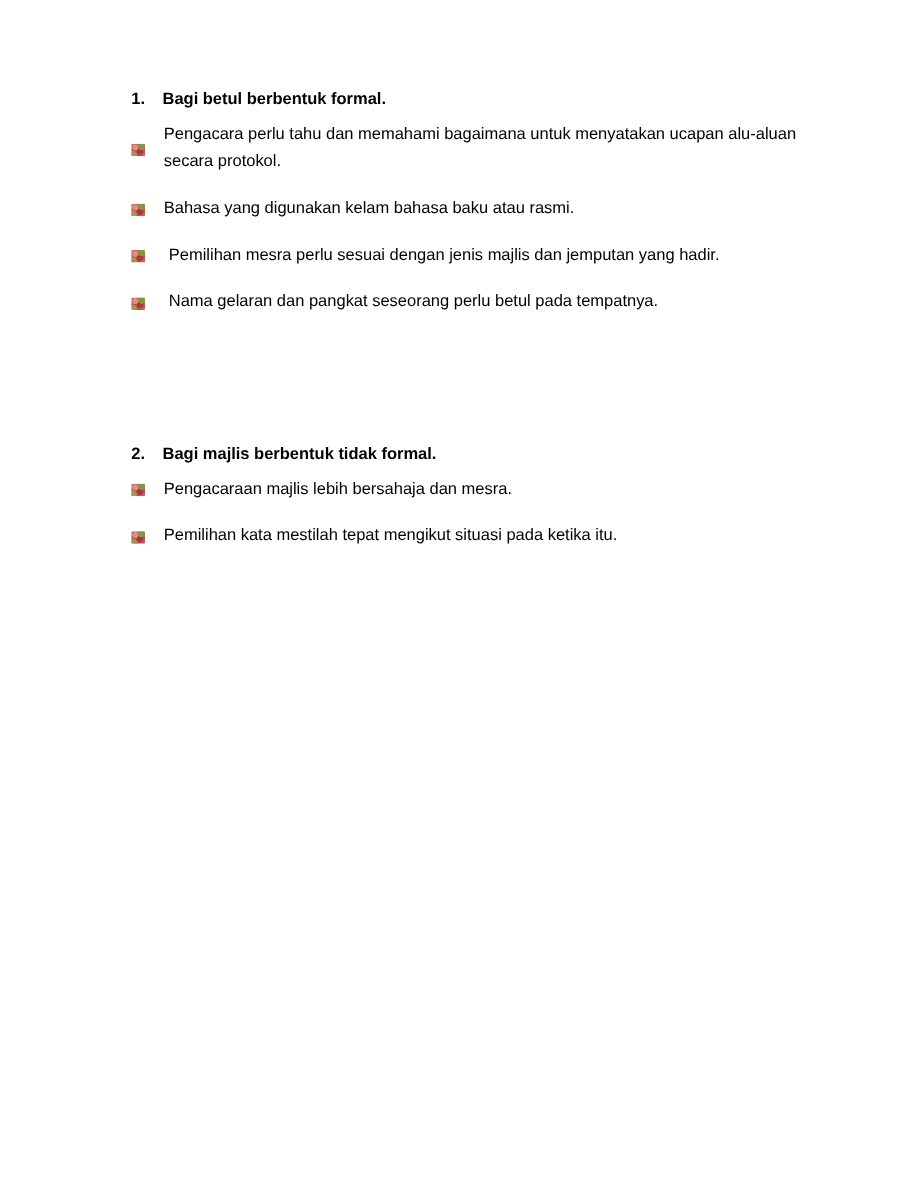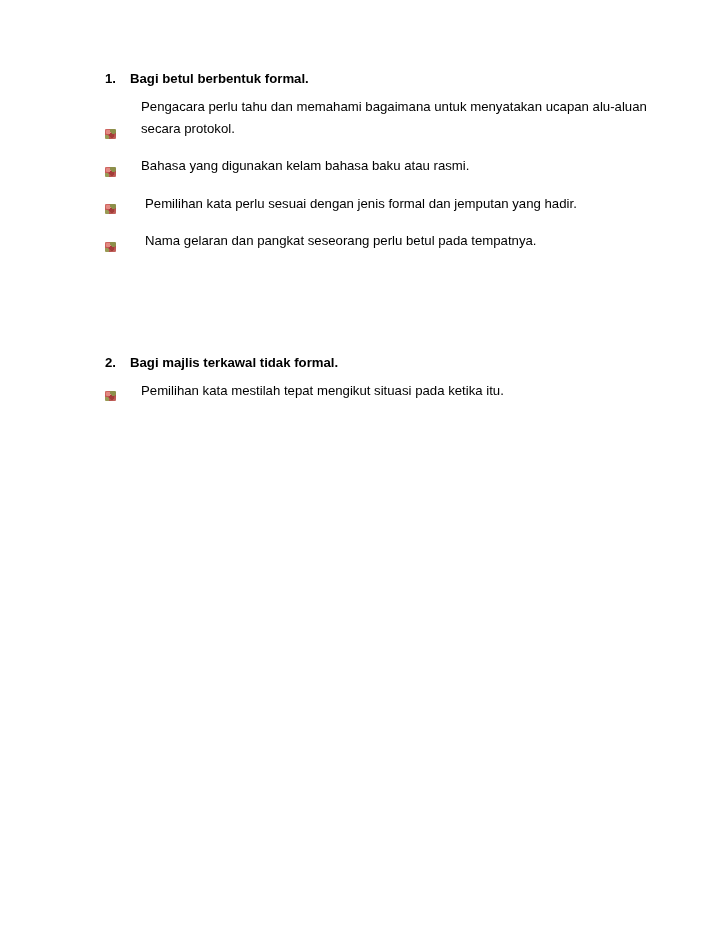--- a/index.html
+++ b/index.html
@@ -41,23 +41,22 @@
     flex: 0 0 25px;
     font-weight: bold;
   }
   .num-text {
     flex: 1 1 auto;
   }
 
   
   .bullet-item {
     display: flex;
-    align-items: flex-end;
+    align-items: center;
     margin: 0 0 16px 0;
-    gap: 10px;
   }
   .bullet-marker {
     flex: 0 0 26px;
     width: 26px;
     padding-top: 4px;
   }
   .bullet-glyph {
     display: block;
     width: 11px;
     height: 10px;
@@ -107,39 +106,45 @@
         <span class="bullet-marker">
           <span class="bullet-glyph"></span>
         </span>
         <span class="bullet-text">Bahasa yang digunakan kelam bahasa baku atau rasmi.</span>
       </div>
 
       <div class="bullet-item">
         <span class="bullet-marker">
           <span class="bullet-glyph"></span>
         </span>
-        <span class="bullet-text indented">Pemilihan kata perlu sesuai dengan jenis formal dan jemputan yang hadir.</span>
+        <span class="bullet-text indented">Pemilihan mesra perlu sesuai dengan jenis majlis dan jemputan yang hadir.</span>
       </div>
 
       <div class="bullet-item">
         <span class="bullet-marker">
           <span class="bullet-glyph"></span>
         </span>
         <span class="bullet-text indented">Nama gelaran dan pangkat seseorang perlu betul pada tempatnya.</span>
       </div>
     </div>
 
     <div class="section-gap"></div>
 
     <div>
       <div class="num-item">
         <span class="num-marker">2.</span>
-        <span class="num-text">Bagi majlis terkawal tidak formal.</span>
+        <span class="num-text">Bagi majlis berbentuk tidak formal.</span>
       </div>
 
+      <div class="bullet-item">
+        <span class="bullet-marker">
+          <span class="bullet-glyph"></span>
+        </span>
+        <span class="bullet-text">Pengacaraan majlis lebih bersahaja dan mesra.</span>
+      </div>
 
 
       <div class="bullet-item">
         <span class="bullet-marker">
           <span class="bullet-glyph"></span>
         </span>
         <span class="bullet-text">Pemilihan kata mestilah tepat mengikut situasi pada ketika itu.</span>
       </div>
     </div>
 

